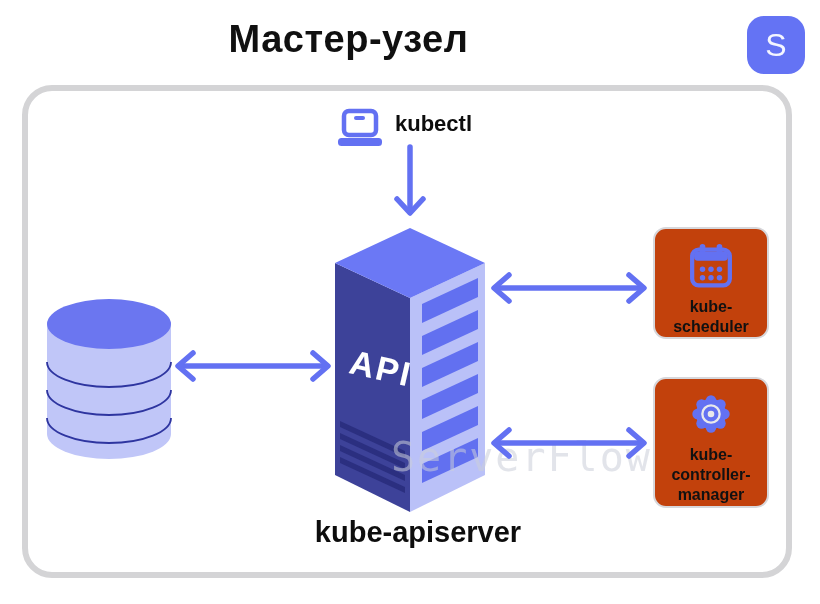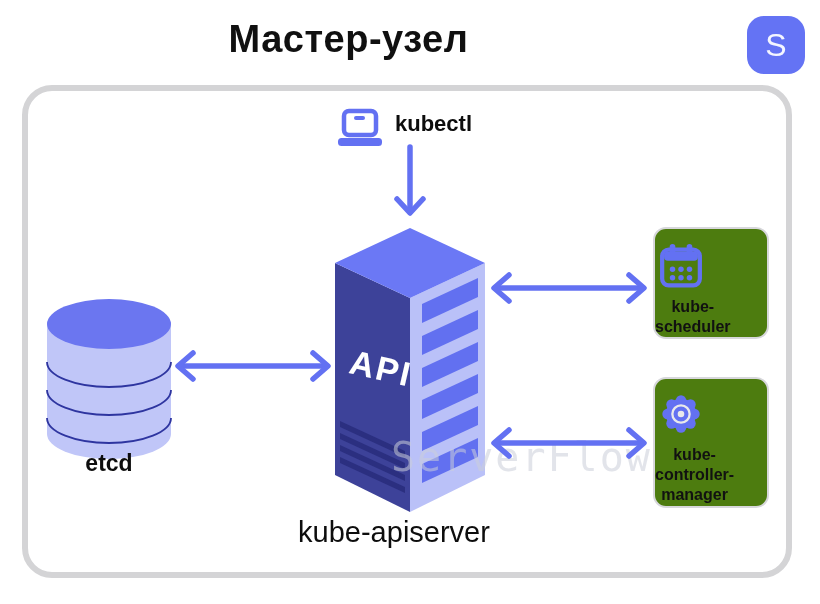--- a/index.html
+++ b/index.html
@@ -12,26 +12,26 @@
   .logo span{color:#f4f6ff;font-size:32px;font-weight:500;}
   .frame{position:absolute;left:22px;top:85px;width:770px;height:493px;box-sizing:border-box;
          border:6px solid #d4d4d6;border-radius:30px;background:transparent;}
   .abs{position:absolute;}
   .kubectl-label{left:395px;top:111px;font-size:22px;font-weight:700;color:#0d0d0d;}
   .etcd-label{left:45px;top:450px;width:128px;text-align:center;font-size:23px;font-weight:700;color:#0d0d0d;}
   .annotation{left:170px;top:271px;width:160px;text-align:center;font-size:18px;
               line-height:24px;color:#161616;}
   .api-label{left:336px;top:349px;width:90px;text-align:center;color:#ffffff;
              font-size:34px;font-weight:700;letter-spacing:2px;transform:rotate(13deg);z-index:2;}
-  .apiserver-label{left:244px;top:516px;width:300px;text-align:center;font-size:29px;
-                   font-weight:400;color:#0d0d0d;}
+  .apiserver-label{left:268px;top:516px;width:300px;text-align:center;font-size:29px;
+                   font-weight:700;color:#0d0d0d;}
   .watermark{left:391px;top:434px;font-family:"DejaVu Sans Mono", monospace;font-size:40px;
              letter-spacing:2px;color:rgba(203,205,216,0.55);z-index:2;white-space:nowrap;}
-  .card{background:#4d7c0f;border:2px solid #d7d7db;border-radius:13px;box-sizing:border-box;
-        display:flex;flex-direction:column;align-items:flex-start;z-index:3;}
+  .card{background:#c2410c;border:2px solid #d7d7db;border-radius:13px;box-sizing:border-box;
+        display:flex;flex-direction:column;align-items:center;z-index:3;}
   .card-scheduler{left:653px;top:227px;width:116px;height:112px;}
   .card-controller{left:653px;top:377px;width:116px;height:131px;}
   .card-label{text-align:center;font-size:16px;font-weight:700;line-height:20px;color:#111;}
   .card-label span{display:block;}
   .z1{z-index:1;} .z3{z-index:3;}
   svg{display:block;}
 </style>
 </head>
 <body>
 
@@ -57,21 +57,20 @@
     <polyline points="5,55 18,69 31,55" fill="none" stroke="#6371f2" stroke-width="5.5" stroke-linecap="round" stroke-linejoin="round"></polyline>
   </svg>
 
   <svg class="abs" style="left:45px;top:296px;" width="128" height="164" viewBox="0 0 128 164">
     <path d="M2,28 L2,138 A62,25 0 0 0 126,138 L126,28 Z" fill="#c0c6f8"></path>
     <ellipse cx="64" cy="28" rx="62" ry="25" fill="#6b76f0"></ellipse>
     <path d="M2,66 A62,25 0 0 0 126,66" fill="none" stroke="#2e35a0" stroke-width="1.8"></path>
     <path d="M2,94 A62,25 0 0 0 126,94" fill="none" stroke="#2e35a0" stroke-width="1.8"></path>
     <path d="M2,122 A62,25 0 0 0 126,122" fill="none" stroke="#2e35a0" stroke-width="1.8"></path>
   </svg>
-  <div class="abs etcd-label">etcd</div>
 
 
   <svg class="abs z3" style="left:172px;top:348px;" width="162" height="36" viewBox="0 0 162 36">
     <line x1="8" y1="18" x2="154" y2="18" stroke="#6371f2" stroke-width="5.5"></line>
     <polyline points="21,5 6,18 21,31" fill="none" stroke="#6371f2" stroke-width="5.5" stroke-linecap="round" stroke-linejoin="round"></polyline>
     <polyline points="141,5 156,18 141,31" fill="none" stroke="#6371f2" stroke-width="5.5" stroke-linecap="round" stroke-linejoin="round"></polyline>
   </svg>
 
   <svg class="abs z1" style="left:330px;top:224px;" width="160" height="292" viewBox="0 0 160 292">
     <polygon points="5,39 80,74 80,288 5,251" fill="#3d4299"></polygon>

